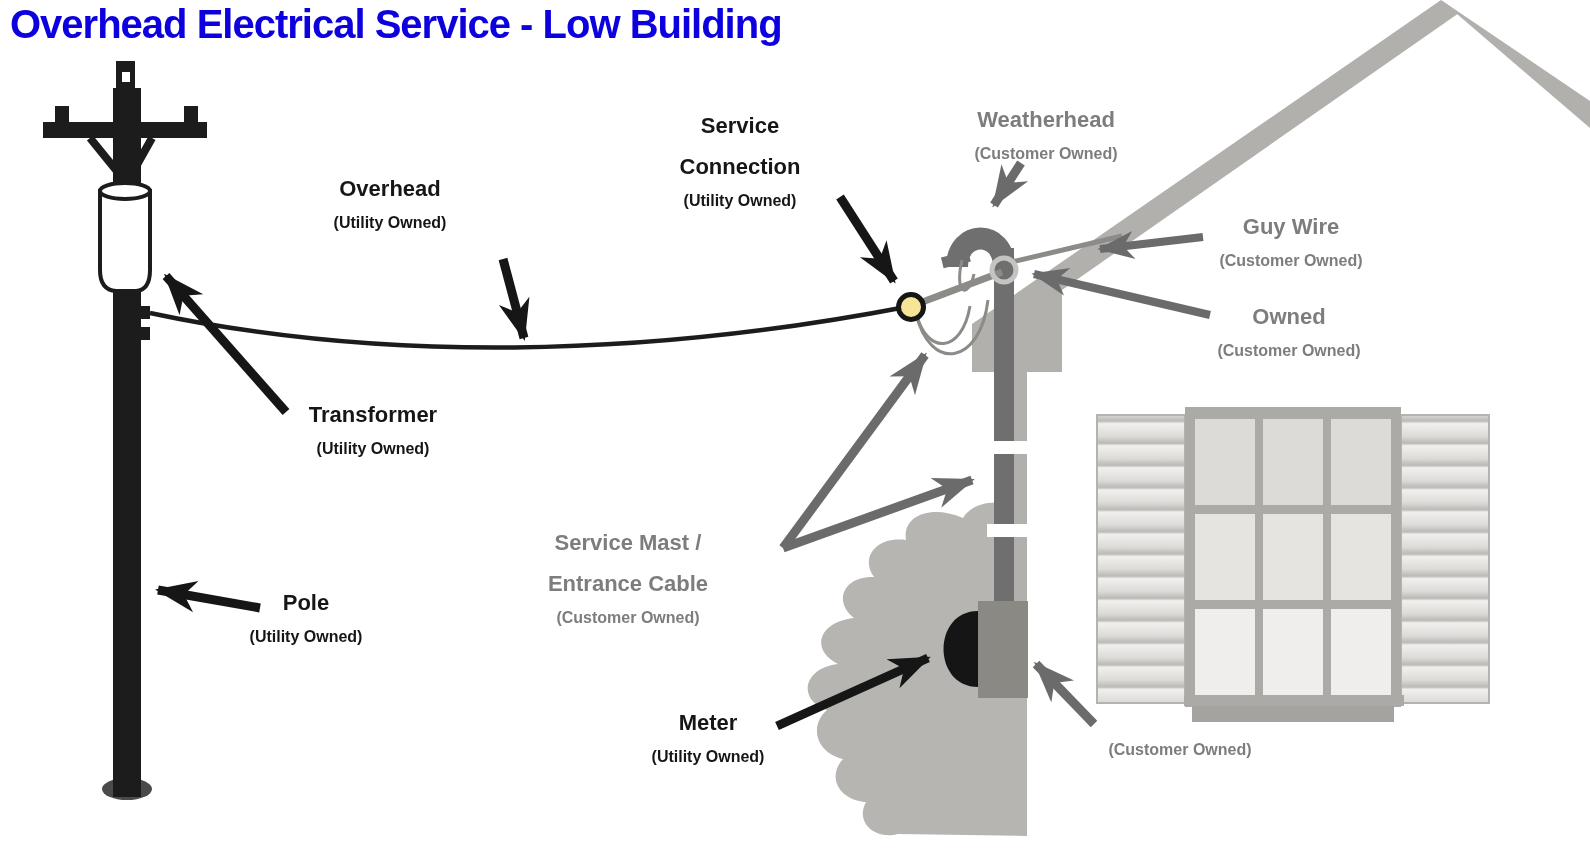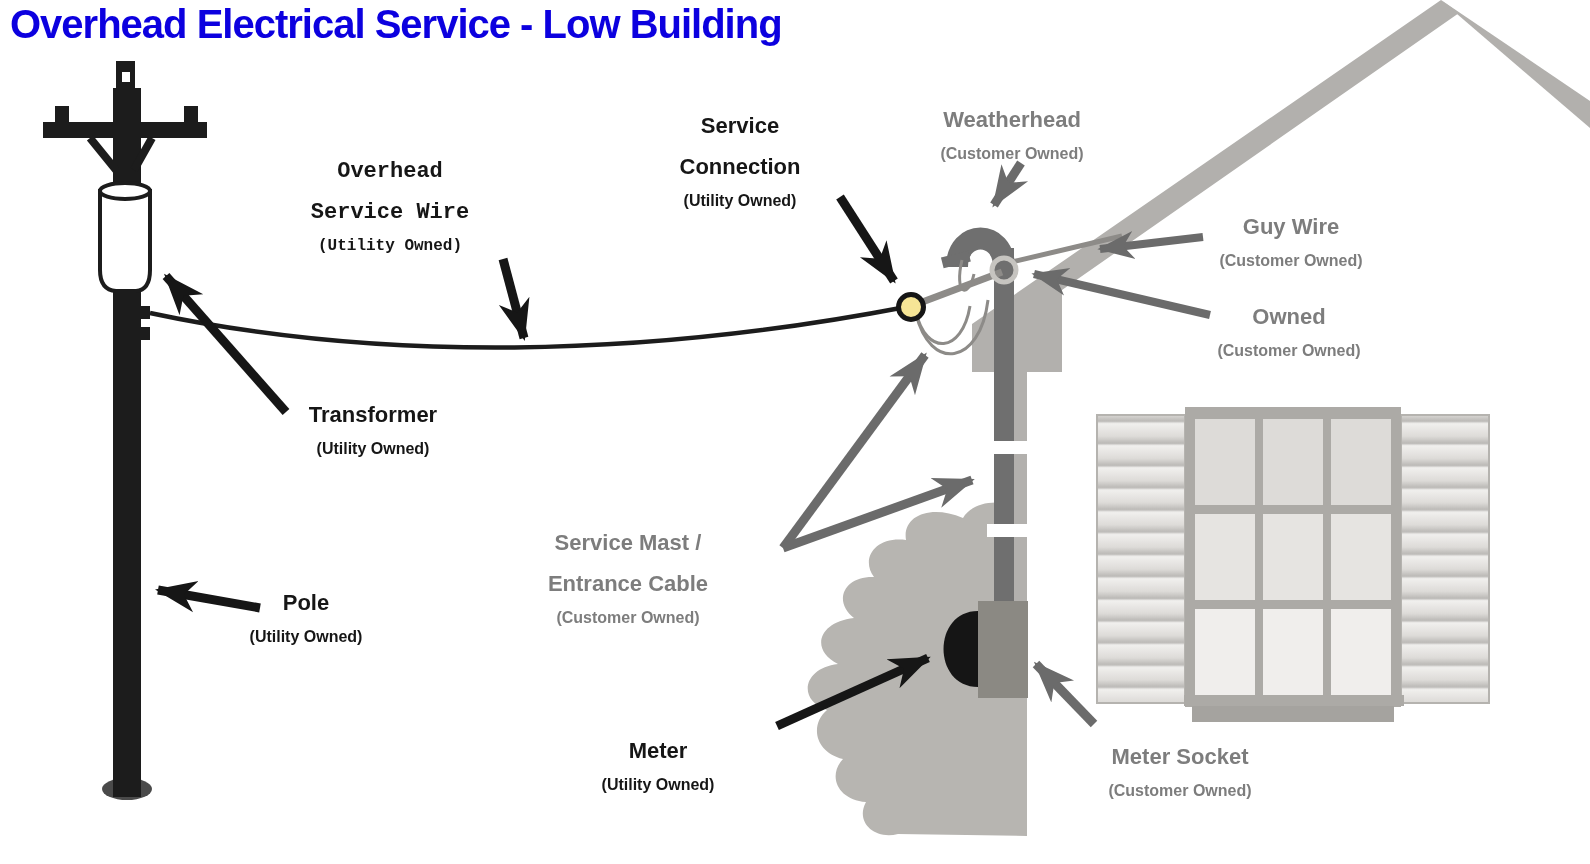--- a/index.html
+++ b/index.html
@@ -126,33 +126,32 @@
     <line x1="1203" y1="237" x2="1100" y2="249" stroke="#6b6b6b" stroke-width="8" marker-end="url(#ah-gray)"></line>
     <line x1="1210" y1="315" x2="1034" y2="274" stroke="#6b6b6b" stroke-width="8" marker-end="url(#ah-gray)"></line>
     <line x1="783" y1="548" x2="925" y2="355" stroke="#6b6b6b" stroke-width="9" marker-end="url(#ah-gray)"></line>
     <line x1="783" y1="548" x2="972" y2="480" stroke="#6b6b6b" stroke-width="9" marker-end="url(#ah-gray)"></line>
     <line x1="1094" y1="724" x2="1036" y2="664" stroke="#6b6b6b" stroke-width="9" marker-end="url(#ah-gray)"></line>
   </g>
 </svg>
 
 <div class="title">Overhead Electrical Service - Low Building</div>
 
-<div class="label utility" style="left:390px;top:151px;font-family:Liberation Mono, monospace;">
+<div class="label utility" style="left:390px;top:168px;">
   <div class="main">Overhead</div>
-  <div class="main">Service Wire</div>
   <div class="sub">(Utility Owned)</div>
 </div>
 
 <div class="label utility" style="left:740px;top:105px;">
   <div class="main">Service</div>
   <div class="main">Connection</div>
   <div class="sub">(Utility Owned)</div>
 </div>
 
-<div class="label customer" style="left:1012px;top:99px;">
+<div class="label customer" style="left:1046px;top:99px;">
   <div class="main">Weatherhead</div>
   <div class="sub">(Customer Owned)</div>
 </div>
 
 <div class="label customer" style="left:1291px;top:206px;">
   <div class="main">Guy Wire</div>
   <div class="sub">(Customer Owned)</div>
 </div>
 
 <div class="label customer" style="left:1289px;top:296px;">
@@ -169,23 +168,22 @@
   <div class="main">Pole</div>
   <div class="sub">(Utility Owned)</div>
 </div>
 
 <div class="label customer" style="left:628px;top:522px;">
   <div class="main">Service Mast /</div>
   <div class="main">Entrance Cable</div>
   <div class="sub">(Customer Owned)</div>
 </div>
 
-<div class="label utility" style="left:658px;top:702px;margin-top:28px;">
+<div class="label utility" style="left:708px;top:702px;">
   <div class="main">Meter</div>
   <div class="sub">(Utility Owned)</div>
 </div>
 
 <div class="label customer" style="left:1180px;top:736px;">
-  <div class="main">Meter Socket</div>
   <div class="sub">(Customer Owned)</div>
 </div>
 
 </div>
 
 </body></html>

